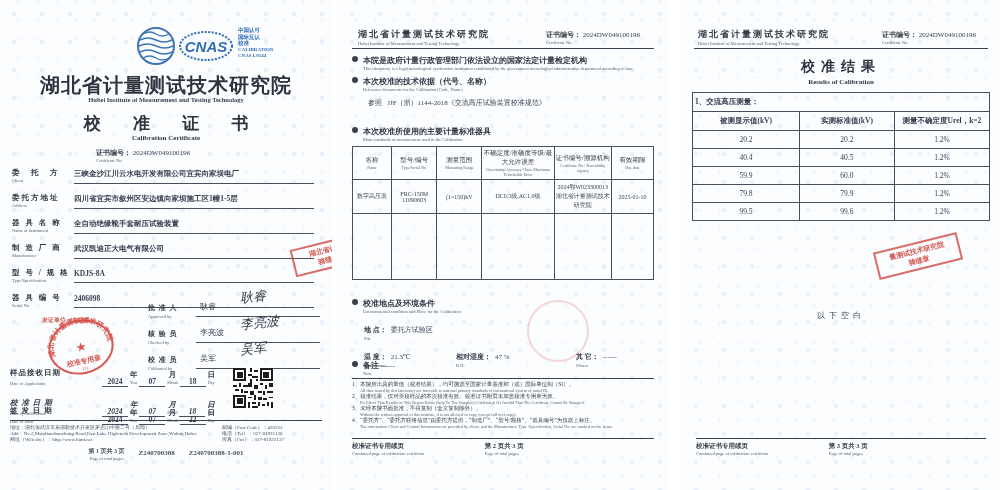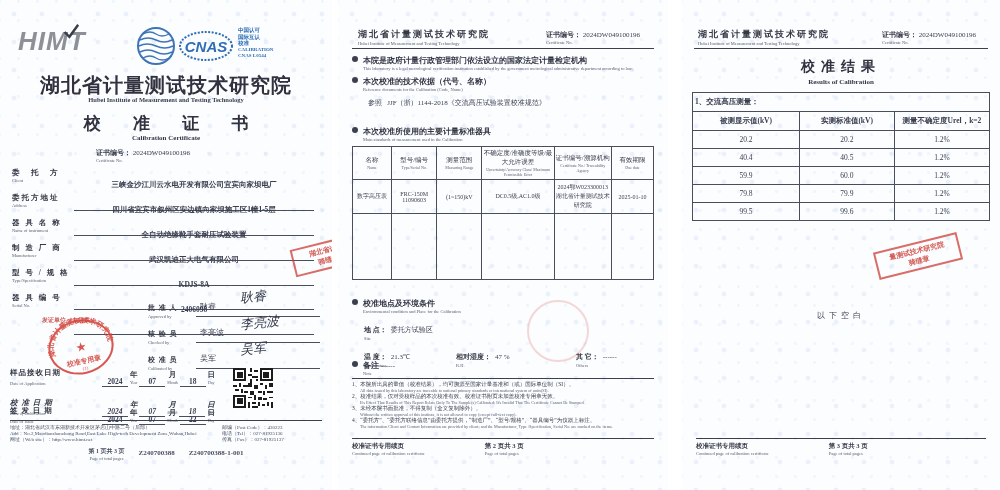--- a/index.html
+++ b/index.html
@@ -22,21 +22,21 @@
   .seal-ilac svg, .cnas-oval svg{display:block;}
   .org-title{font-size:20px;font-weight:bold;letter-spacing:1px;color:#30333f;text-align:center;}
   .org-en{font-size:6.5px;font-weight:bold;text-align:center;color:#3c4050;}
   .cert-title{font-size:17px;font-weight:bold;letter-spacing:14px;text-align:center;color:#30333f;}
   .cert-title-en{font-size:7px;font-weight:bold;text-align:center;color:#343845;}
   .certno-row{font-size:7px;color:#3a3e4b;}
   .field-row{position:absolute;left:12px;width:308px;height:23px;}
   .field-lbl{position:absolute;left:0;top:0;width:58px;}
   .field-lbl .cnl{font-size:7.5px;font-weight:bold;letter-spacing:2px;color:#363a46;}
   .field-lbl .enl{font-size:4.5px;color:#5a6070;}
-  .field-val{position:absolute;left:62px;top:12px;width:240px;text-align:center;font-size:7.5px;font-weight:bold;color:#3a3e4e;border-bottom:1px solid #4a4e5c;padding-bottom:20px;}
+  .field-val{position:absolute;left:62px;top:1px;width:240px;text-align:left;font-size:7.5px;font-weight:bold;color:#3a3e4e;border-bottom:1px solid #4a4e5c;padding-bottom:4px;}
   .sig-row{position:absolute;left:148px;width:176px;height:24px;}
   .sig-lbl .cnl{font-size:7px;font-weight:bold;letter-spacing:1px;color:#363a46;}
   .sig-lbl .enl{font-size:4.5px;color:#5a6070;}
   .sig-name{position:absolute;left:52px;top:5px;font-size:8px;color:#3a3e4e;}
   .sig-hand{position:absolute;left:92px;top:-8px;font-size:13px;font-style:italic;color:#2e3442;transform:rotate(-6deg);font-family:"DejaVu Sans",sans-serif;}
   .sig-line{position:absolute;left:48px;top:20px;width:124px;border-bottom:1px solid #4a4e5c;}
   .date-row{position:absolute;left:10px;width:270px;height:18px;font-size:7.5px;}
   .date-lbl-cn{font-weight:bold;letter-spacing:1px;color:#363a46;font-size:7.5px;}
   .date-lbl-en{font-size:4.5px;color:#5a6070;}
   .dval{display:inline-block;min-width:26px;text-align:center;border-bottom:1px solid #4a4e5c;font-weight:bold;color:#3a3e4e;}
@@ -78,26 +78,20 @@
   .blank-note{font-size:8px;letter-spacing:4px;text-align:center;color:#3a3e4e;}
   .qr{image-rendering:pixelated;}
 </style>
 </head>
 <body>
 
 <div class="stage">
 
   <div class="page" id="p1">
 
-    <div class="abs himt" style="left:18px;top:26px;">
-      <span>HIMT</span>
-      <svg class="tick" viewBox="0 0 20 20">
-          <path d="M2 10 L8 16 L19 1" stroke="#3a3d49" stroke-width="3" fill="none"></path>
-        </svg>
-    </div>
     <div class="abs seal-ilac" style="left:136px;top:26px;">
       <svg width="40" height="40" viewBox="0 0 40 40">
         <circle cx="20" cy="20" r="18" fill="none" stroke="#3f74b5" stroke-width="2"></circle>
         <path d="M4 14 Q12 10 20 14 T36 14 M3 20 Q11 16 20 20 T37 20 M4 26 Q12 22 20 26 T36 26 M7 32 Q14 28 20 32 T33 32 M7 8 Q14 4 20 8 T33 8" stroke="#3f74b5" stroke-width="1.4" fill="none"></path>
       </svg>
     </div>
     <div class="abs cnas-oval" style="left:178px;top:30px;">
       <svg width="56" height="32" viewBox="0 0 56 32">
         <ellipse cx="28" cy="16" rx="26" ry="14" fill="none" stroke="#2f6db5" stroke-width="2" stroke-dasharray="2 1.5"></ellipse>
         <text x="28" y="22" text-anchor="middle" font-size="15" font-weight="bold" font-style="italic" fill="#2f6db5" font-family="Liberation Sans, sans-serif">CNAS</text>

